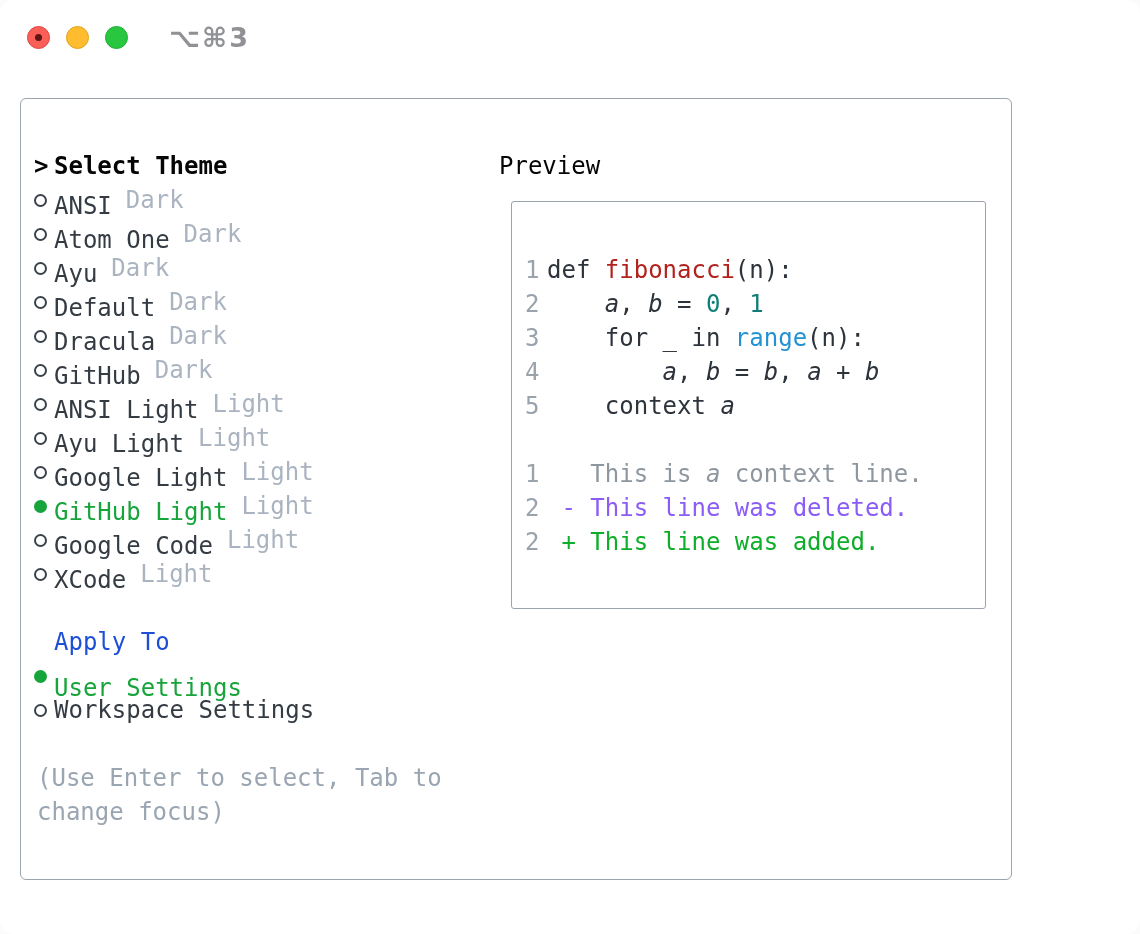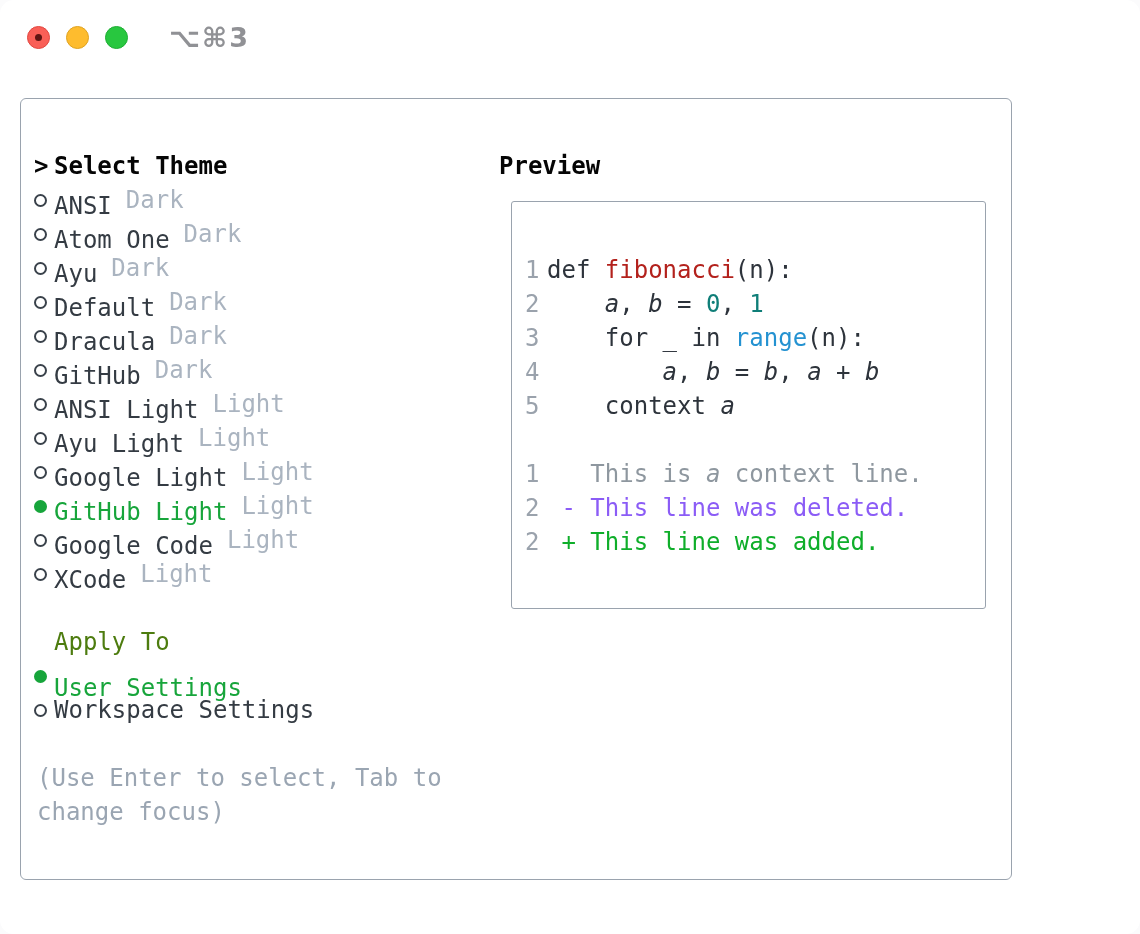--- a/index.html
+++ b/index.html
@@ -40,27 +40,27 @@
   .ring {
     width:13px; height:13px; border:2px solid #3a424b; border-radius:50%;
     display:inline-block;
   }
   .item.selected .ring { background:#17a53b; border-color:#17a53b; }
   .prompt { font-weight:bold; color:#050505; font-size:24px; }
   .title  { font-weight:bold; color:#050505; }
   .name   { color:#343b43; margin-right:14px;margin-top:12px; }
   .item.selected .name { color:#17a53b; }
   .variant{ color:#aab4c0; }
-  .apply-title { color:#4d7c0f; }
+  .apply-title { color:#1d4ed8; }
   .option-label { color:#343b43; }
   .option.selected .option-label { color:#17a53b;margin-top:24px; }
   .hint { color:#9aa5b2; padding-left:3px; }
   
   .preview-title-row { position:absolute; left:478px; top:50px; }
-  .preview-title { font-weight:bold; color:#050505; font-size:24px; }
+  .preview-title { font-weight:normal; color:#050505; font-size:24px; }
   .preview-box {
     position:absolute; left:490px; top:102px; width:475px; height:408px;
     border:1.5px solid #9aa3ae; border-radius:3px; background:#fff;
   }
   .code-inner { position:absolute; left:13px; top:51px; }
   .crow { height:34px; display:flex; align-items:center; white-space:pre; font-size:24px; }
   .lineno { display:inline-block; width:22px; color:#9aa2ac; }
   .tok     { color:#2d333b; }
   .tok-fn  { color:#b3211c;text-align:right; }
   .tok-num { color:#0f7e78; }

